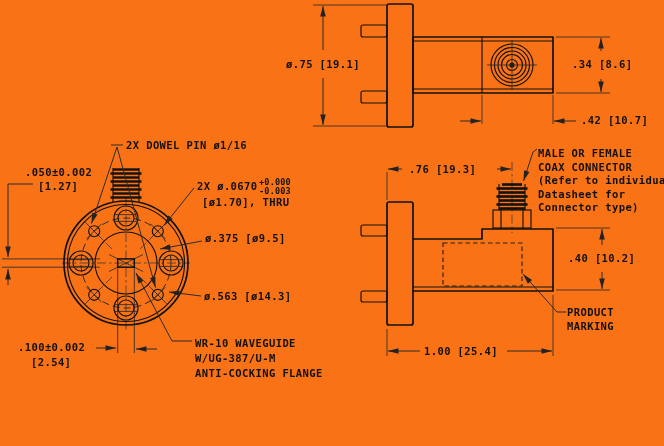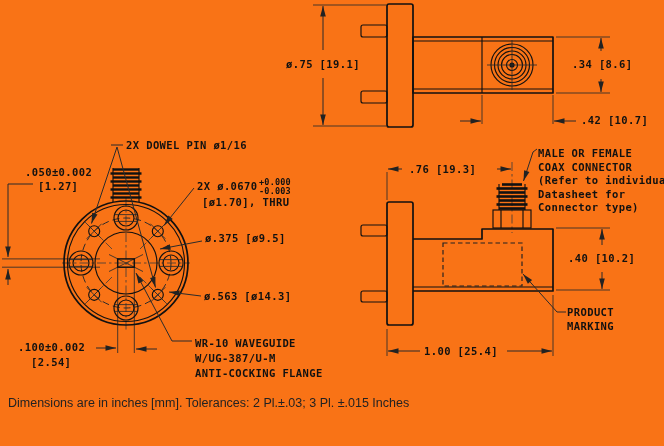--- a/index.html
+++ b/index.html
@@ -259,15 +259,14 @@
     <text class="cad" x="538" y="170.5">COAX CONNECTOR</text>
     <text class="cad" x="538" y="184">(Refer to individual</text>
     <text class="cad" x="538" y="197.5">Datasheet for</text>
     <text class="cad" x="538" y="211">Connector type)</text>
     <text class="cad" x="567" y="316">PRODUCT</text>
     <text class="cad" x="567" y="330">MARKING</text>
   </g>
 </svg>
 
 <div class="notes">
-  <div>Dimensions are in inches [mm]. Tolerances: 2 Pl.±.03; 3 Pl. ±.015 Inches</div>
 </div>
 </div>
 
 </body></html>

